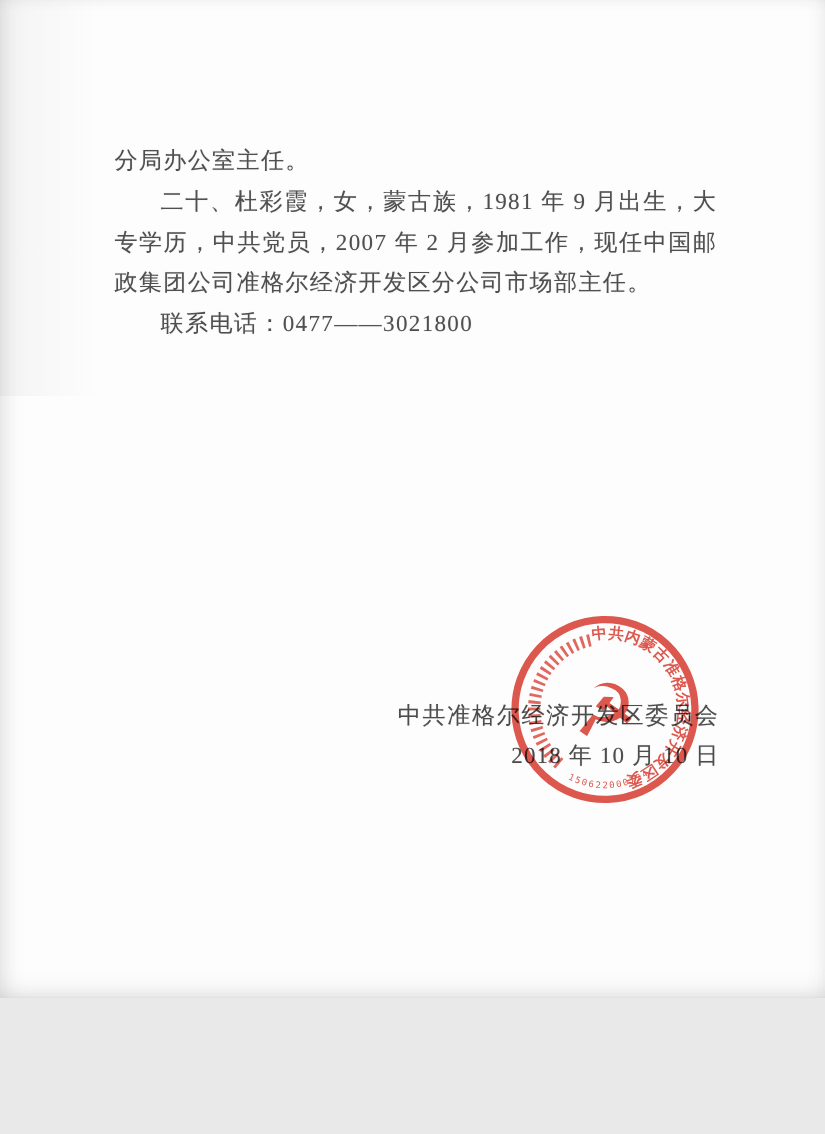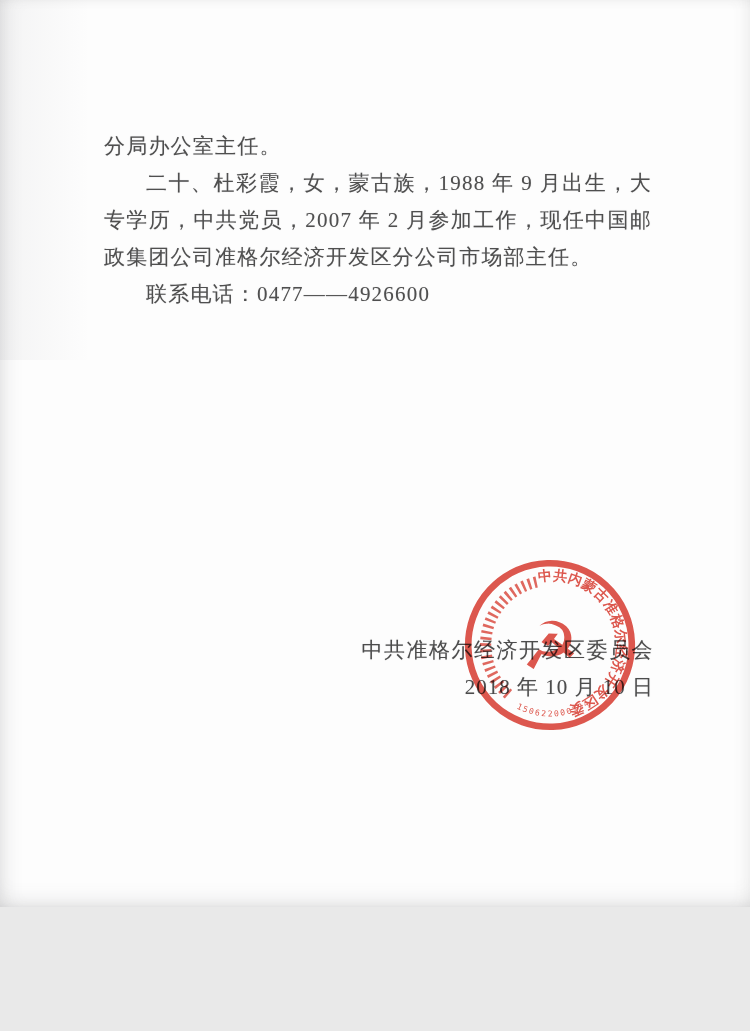--- a/index.html
+++ b/index.html
@@ -65,22 +65,22 @@
     font-size:19px;letter-spacing:3px;color:#a6aab0;
   }
 </style>
 </head>
 <body>
 
 <div class="page">
 
   <div class="body-text">
     <p class="para">分局办公室主任。</p>
-    <p class="para indent">二十、杜彩霞，女，蒙古族，1988 年 9 月出生，大专学历，中共党员，2007 年 2 月参加工作，现任中国邮政集团公司准格尔经济开发区分公司市场部主任。</p>
-    <p class="para indent">联系电话：0477——4926600</p>
+    <p class="para indent">二十、杜彩霞，女，蒙古族，1981 年 9 月出生，大专学历，中共党员，2007 年 2 月参加工作，现任中国邮政集团公司准格尔经济开发区分公司市场部主任。</p>
+    <p class="para indent">联系电话：0477——3021800</p>
   </div>
 
   <div class="signature">
     <div class="sig-org">中共准格尔经济开发区委员会</div>
     <div class="sig-date">2018 年 10 月 10 日</div>
   </div>
 
   <div class="seal">
     <svg width="184" height="184" viewBox="0 0 180 180">
 

